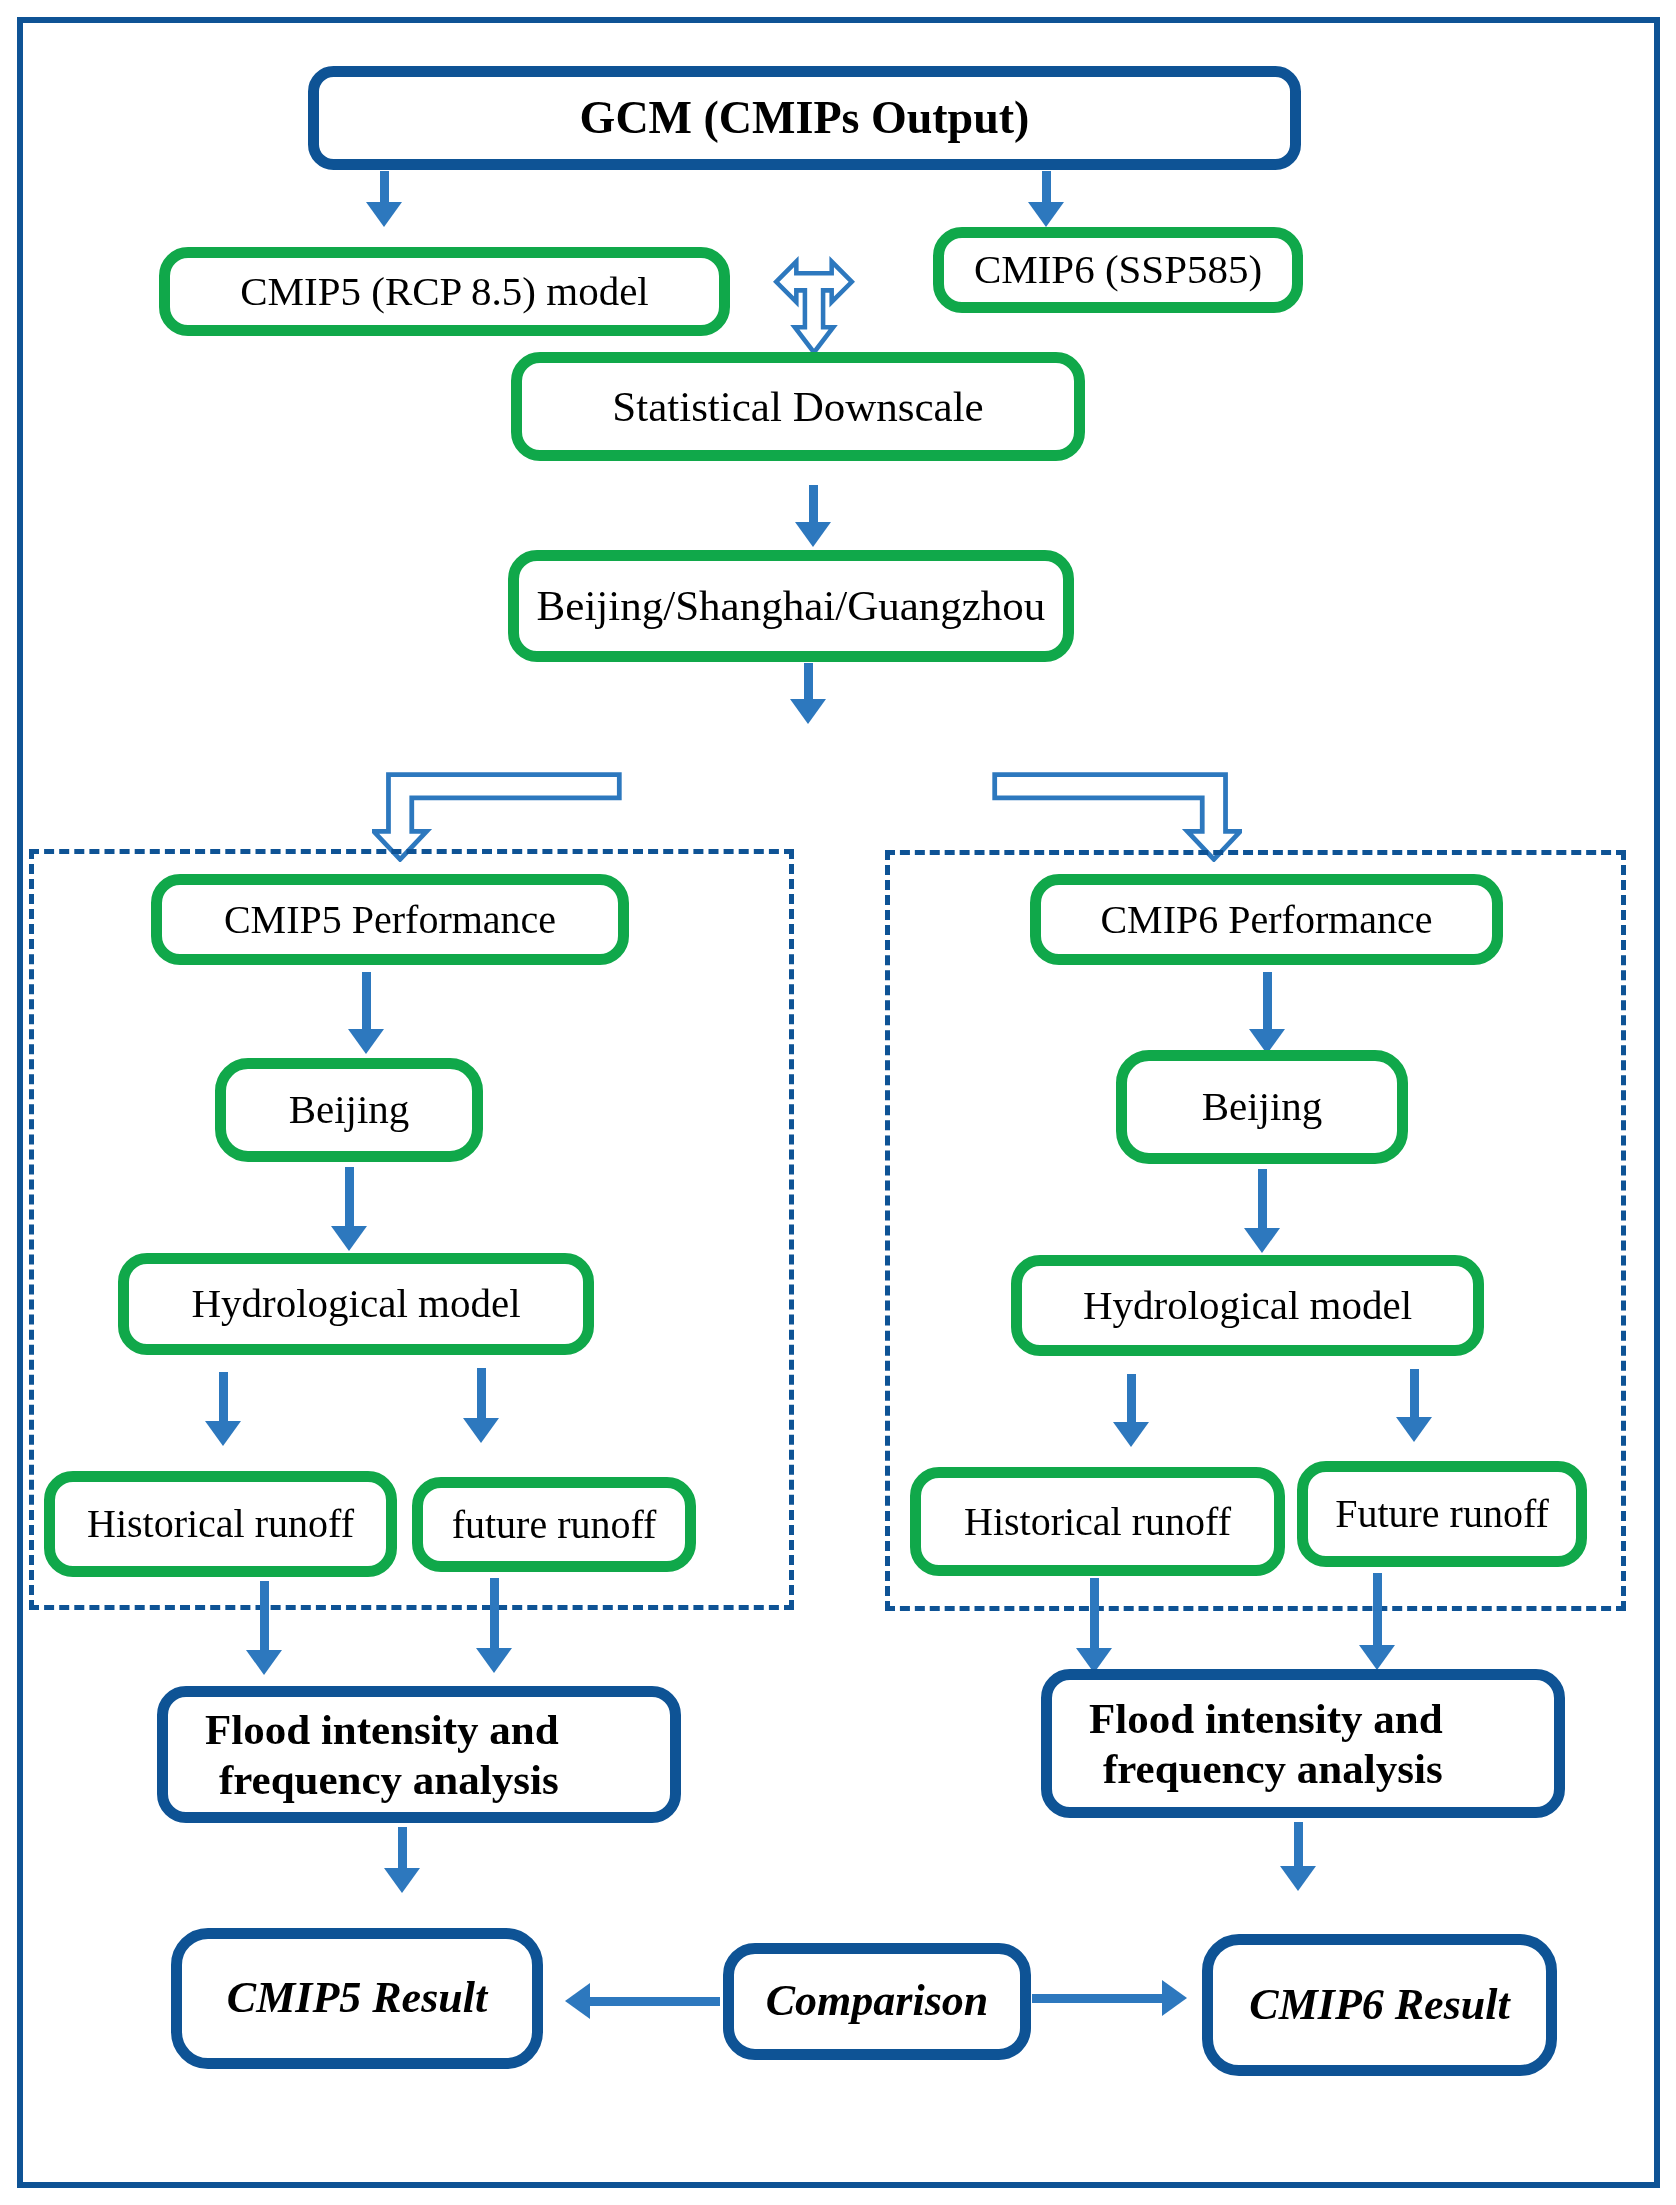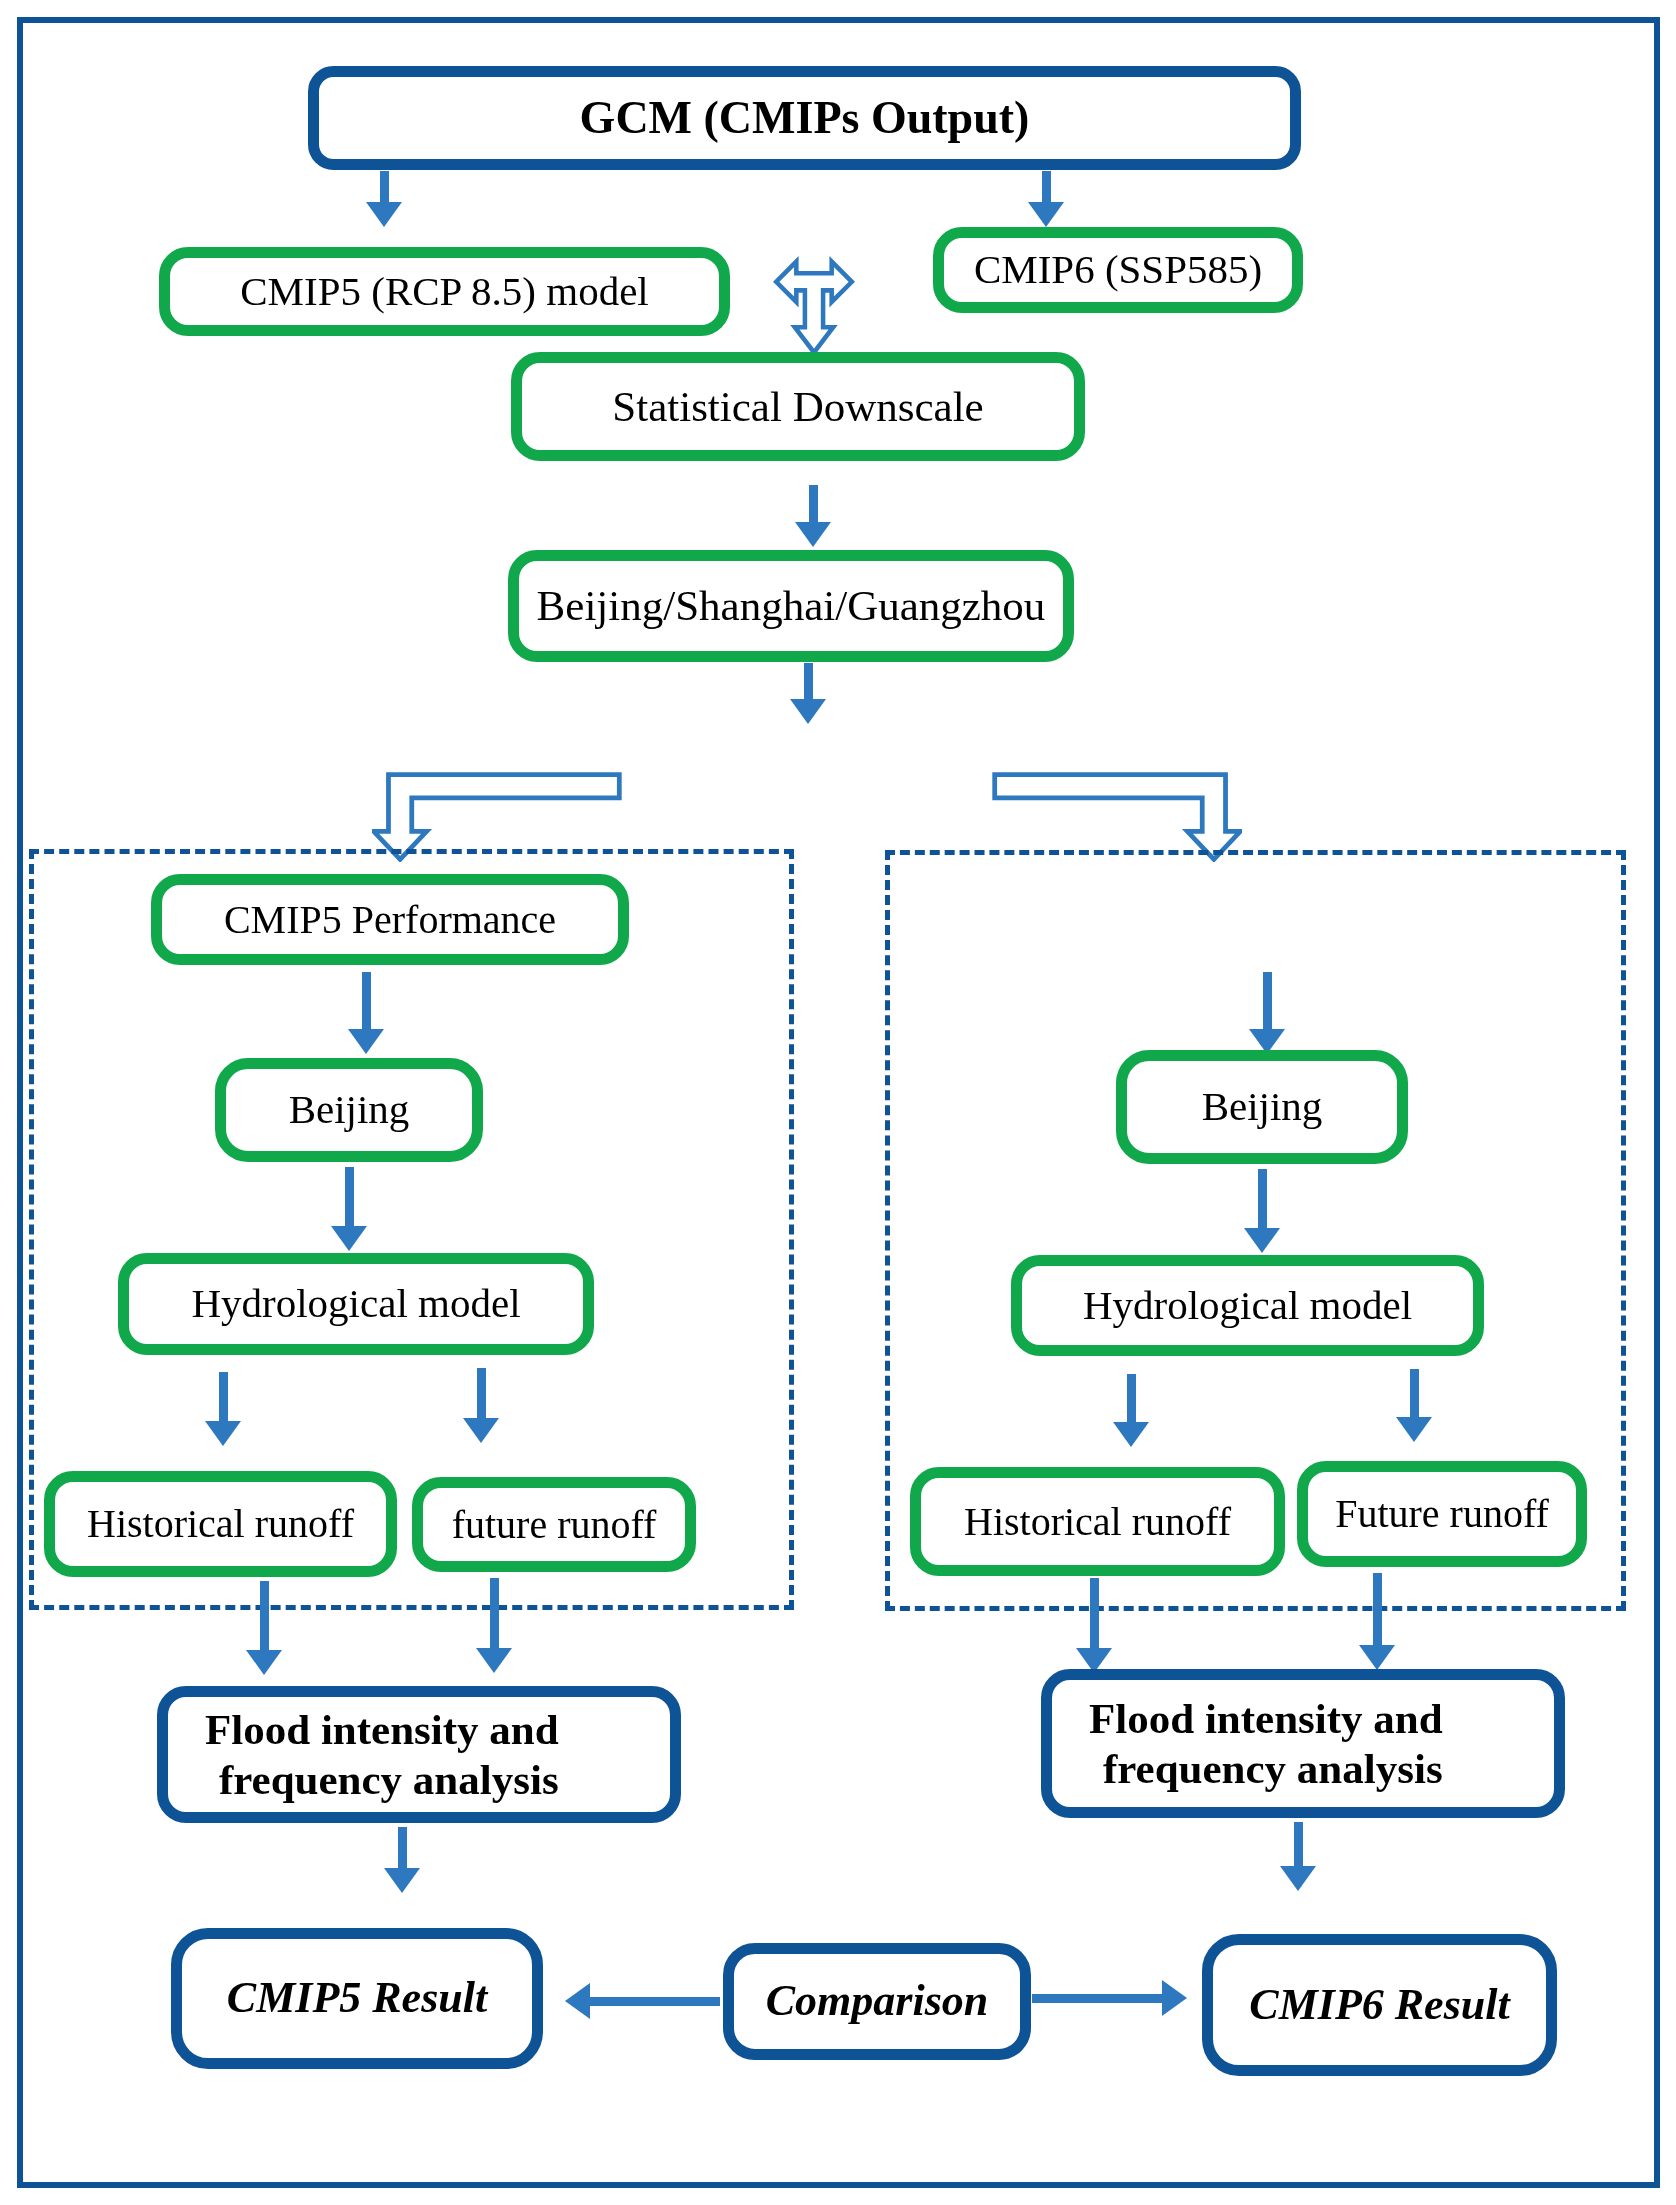--- a/index.html
+++ b/index.html
@@ -132,20 +132,23 @@
       <span style="display:block;">Flood intensity and</span>
       <span style="display:block;">frequency analysis</span>
     </span>
   </div>
   <div class="va" style="left:398px;top:1827px;height:42px;"></div>
 
   <div class="box blue bold f82" style="left:171px;top:1928px;width:372px;height:141px;border-radius:37px;">
     <span>CMIP5 Result</span>
   </div>
 
+  <div class="box green f76" style="left:1030px;top:874px;width:473px;height:91px;">
+    <span>CMIP6 Performance</span>
+  </div>
   <div class="va" style="left:1263px;top:972px;height:58px;"></div>
 
   <div class="box green f78" style="left:1116px;top:1050px;width:292px;height:114px;border-radius:33px;">
     <span>Beijing</span>
   </div>
   <div class="va" style="left:1258px;top:1169px;height:60px;"></div>
 
   <div class="box green f78" style="left:1011px;top:1255px;width:473px;height:101px;">
     <span>Hydrological model</span>
   </div>

